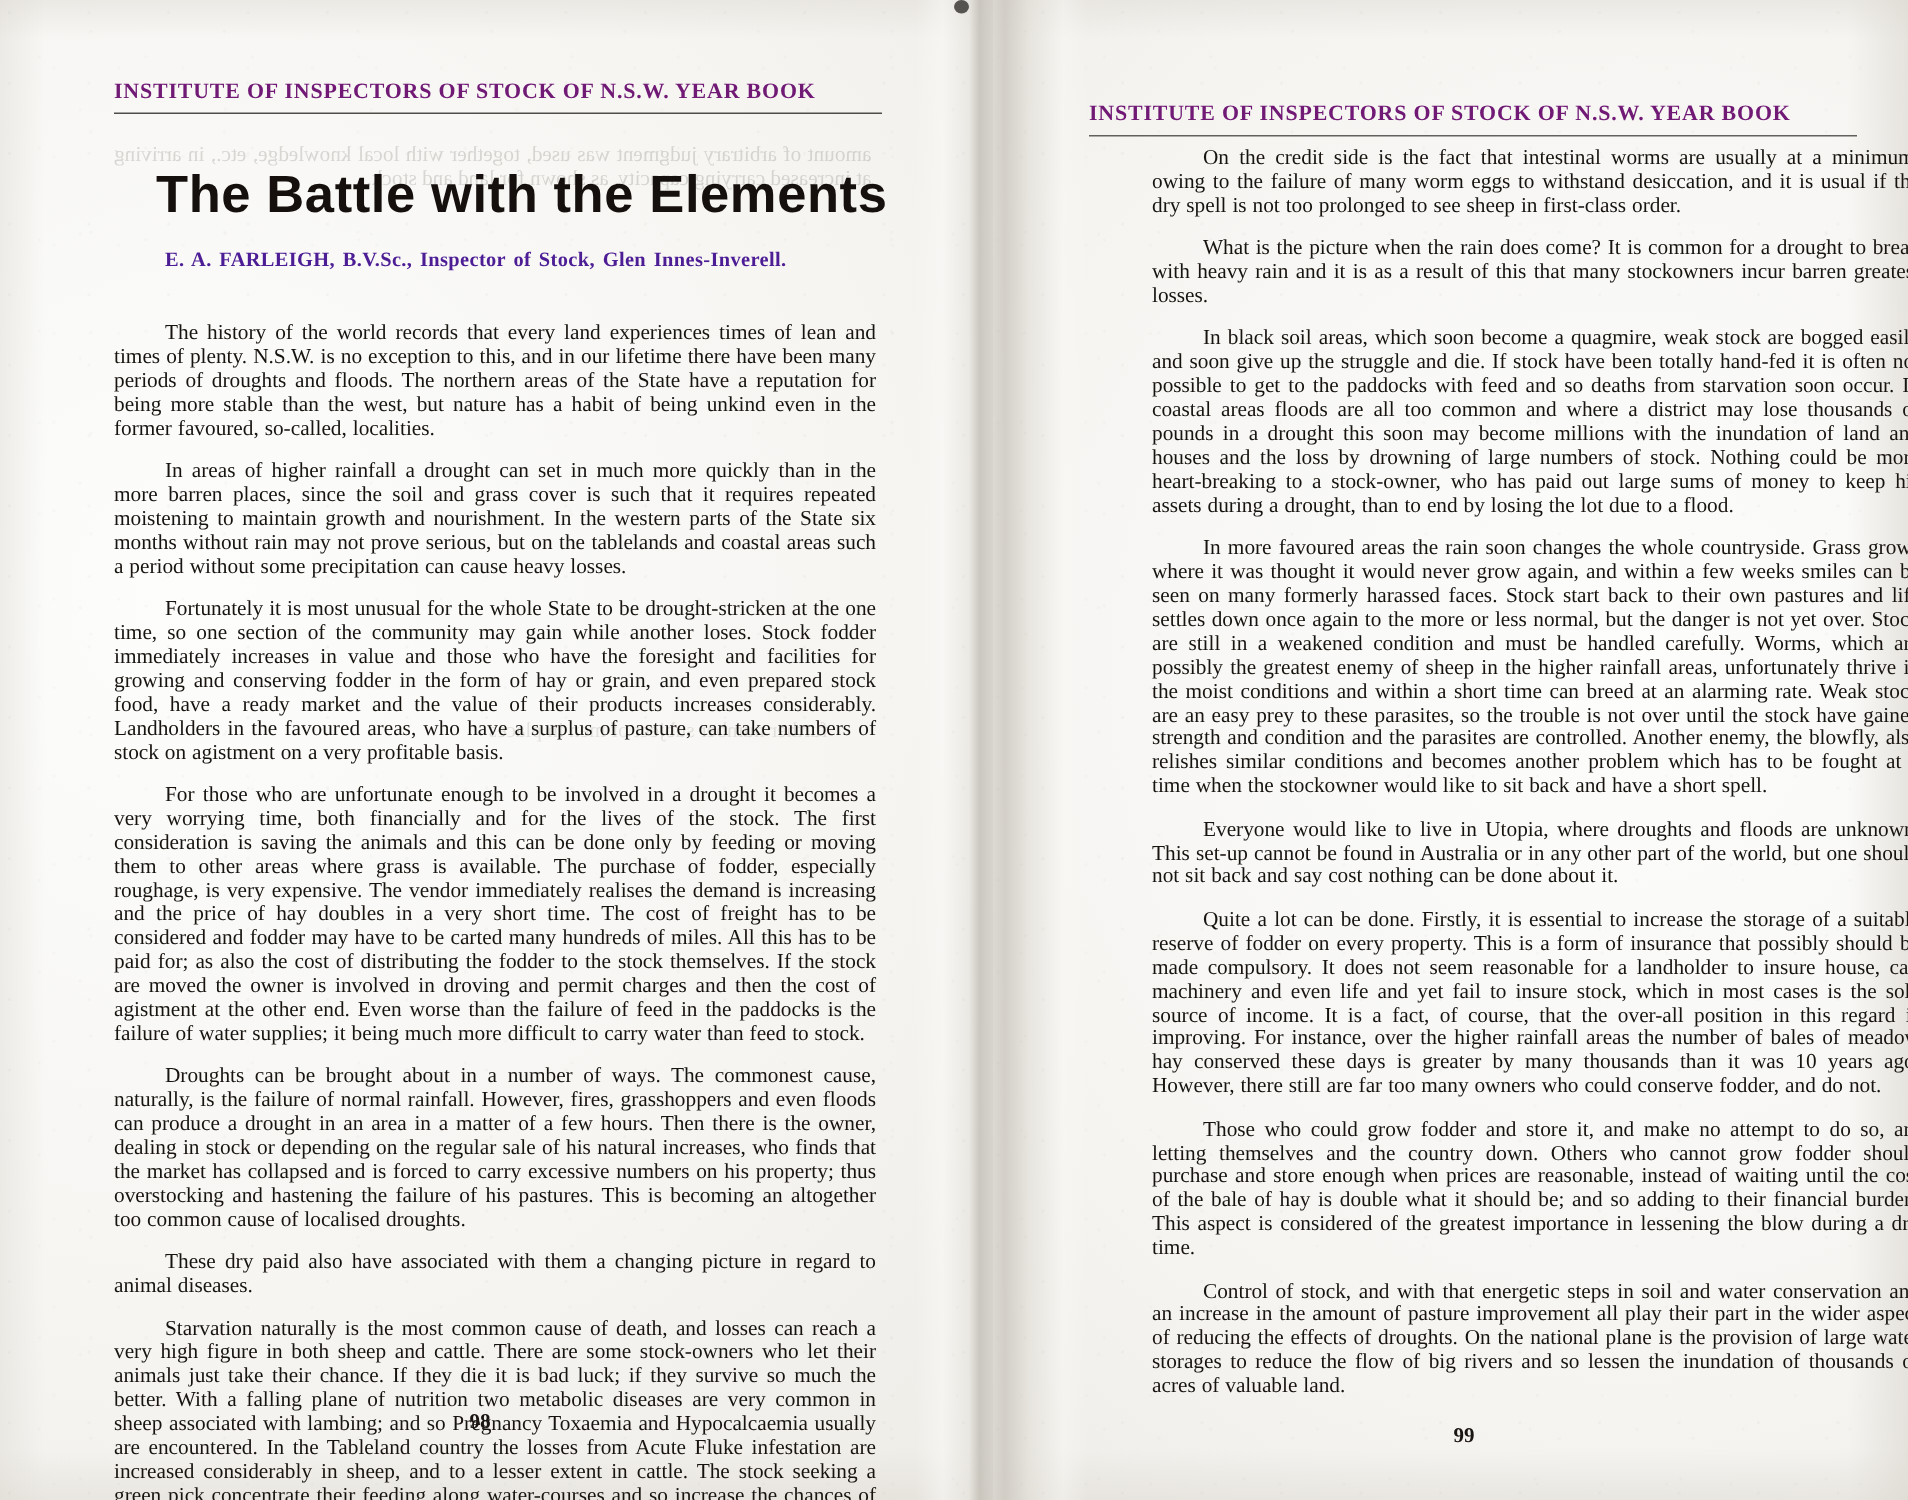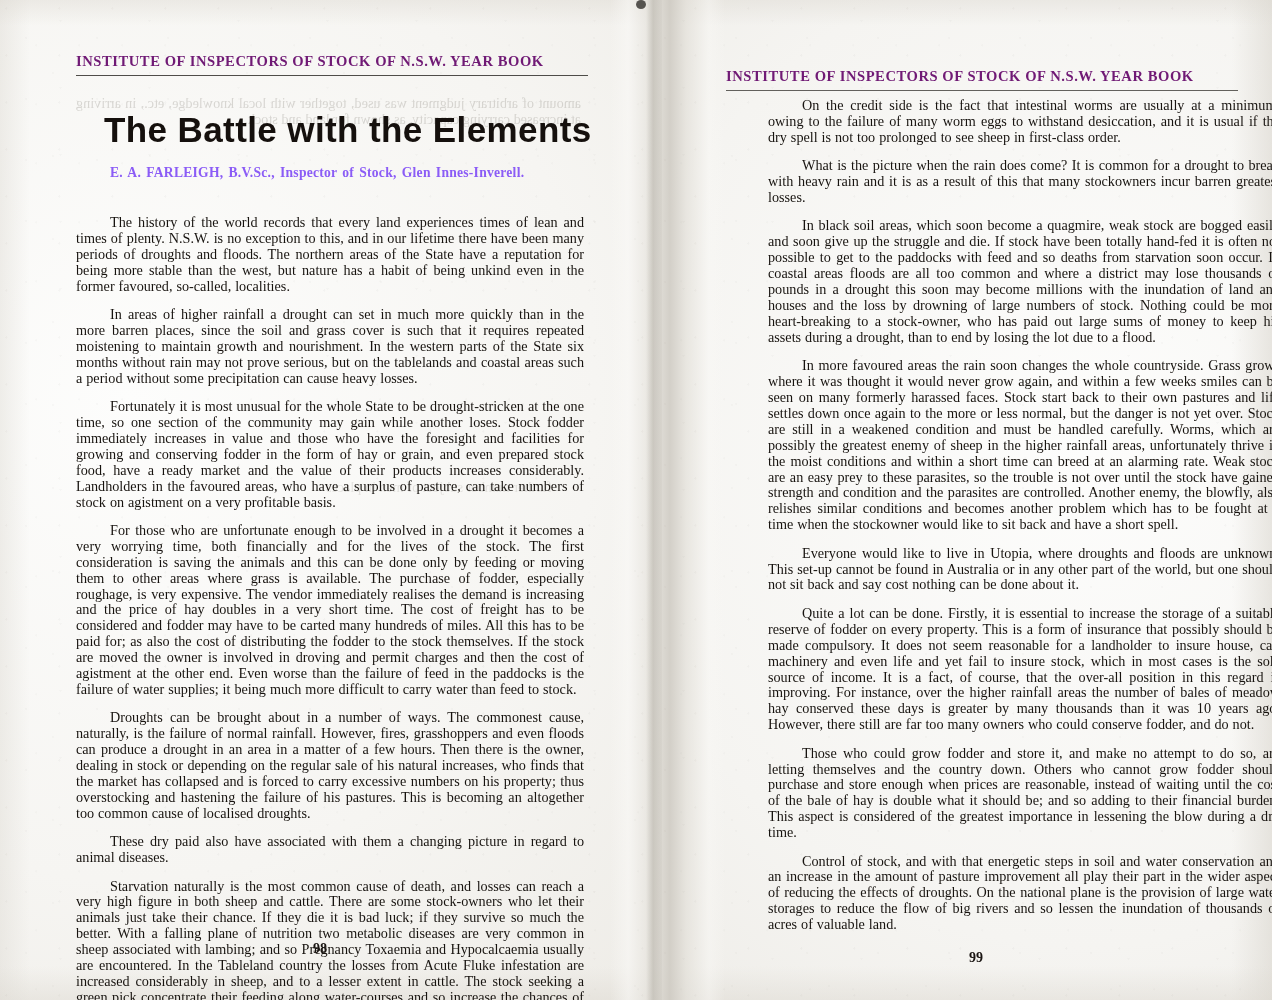--- a/index.html
+++ b/index.html
@@ -155,21 +155,21 @@
     color: #15100d;
     line-height: 1.05;
   }
 
   .byline {
     margin: 0;
     font-family: "Liberation Serif", "DejaVu Serif", serif;
     font-weight: bold;
     font-size: 13.6px;
     letter-spacing: 0.25px;
-    color: #8b5cf6;
+    color: #4c1d95;
     word-spacing: 1.5px;
   }
 
   p.body {
     margin: 0 0 12.5px 0;
     font-family: "Liberation Serif", "DejaVu Serif", serif;
     font-size: 14.2px;
     line-height: 15.9px;
     text-align: justify;
     text-indent: 34px;

